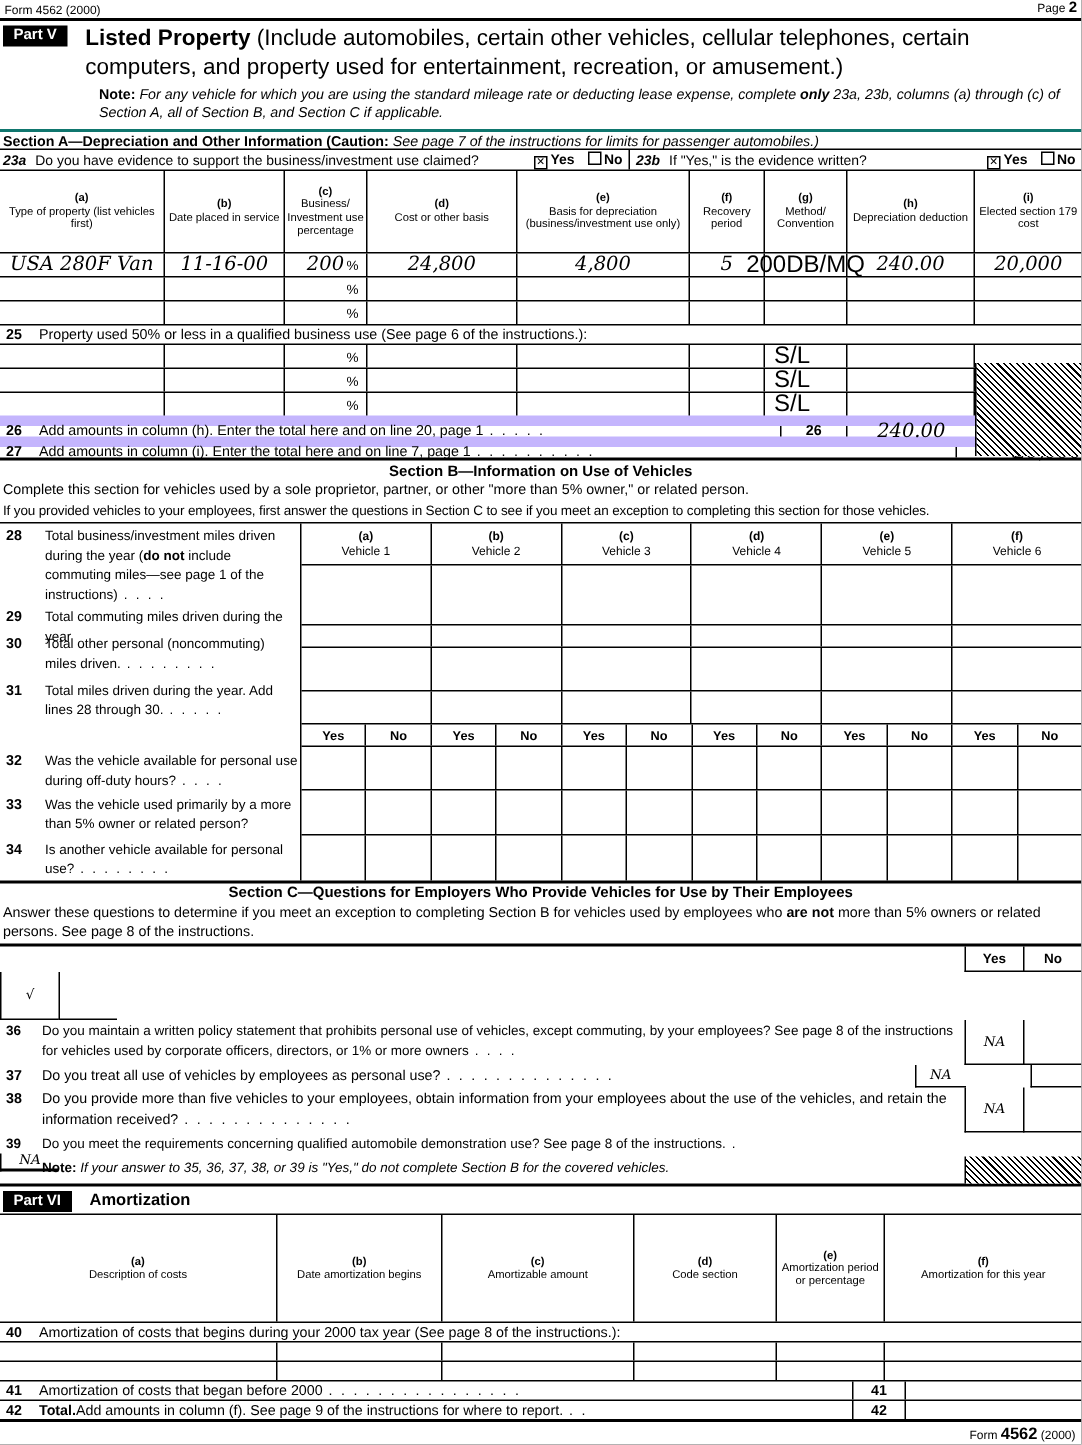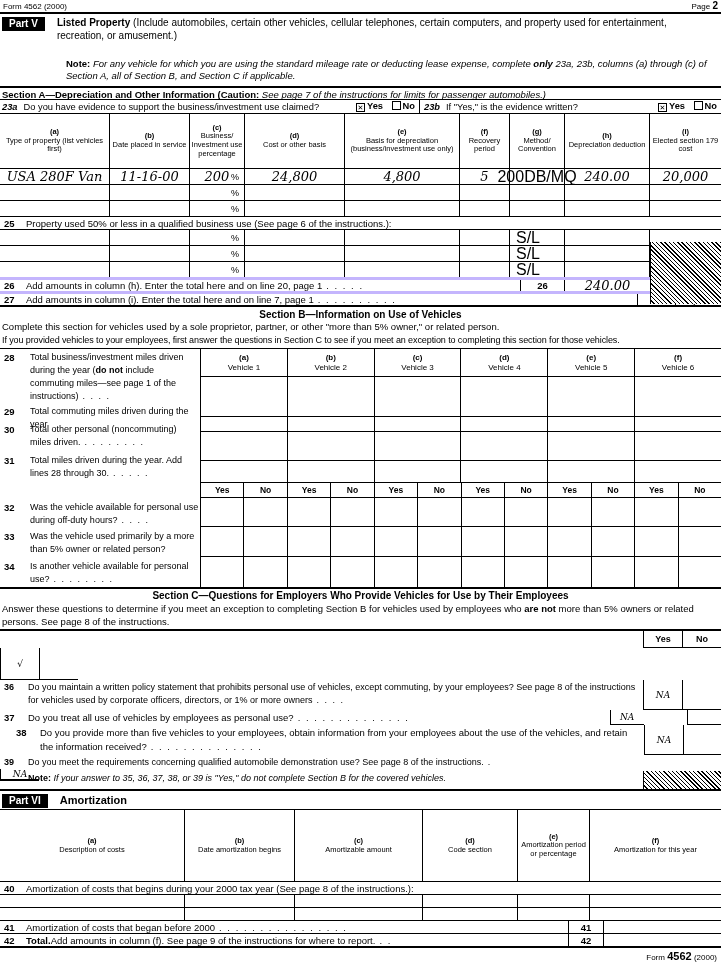--- a/index.html
+++ b/index.html
@@ -15,45 +15,45 @@
 
   
   .hdr{display:flex; justify-content:space-between; align-items:flex-end; height:14px;
        border-bottom:2px solid #000; font-size:8px; padding:0 3px 1px 3px;}
   .pg2{font-size:10px; font-weight:bold;}
 
   
   .badge{background:#000; color:#fff; font-weight:bold; font-size:10px; padding:1px 7px;
          height:14px; margin-right:12px; white-space:nowrap;}
   .p5{display:flex; height:44px; padding:3px 0 0 2px;}
-  .p5text{font-size:10px; width:648px; line-height:1.25;}
+  .p5text{font-size:15px; width:648px; line-height:1.25;}
   .note{margin:0 0 0 66px; font-size:9.5px; width:645px; line-height:1.3; height:28px;}
 
-  .secAhead{border-top:2px solid #000000; font-size:9.5px; padding:1px 2px; height:13px; white-space:nowrap;}
+  .secAhead{border-top:2px solid #0f766e; font-size:9.5px; padding:1px 2px; height:13px; white-space:nowrap;}
   .q23{display:flex; height:14px; border-top:1px solid #000; font-size:9.3px; align-items:center;}
   .q23l{width:420px; border-right:1px solid #000; display:flex; align-items:center; height:100%; padding:0 4px 0 2px;}
   .q23r{flex:1; display:flex; align-items:center; height:100%; padding:0 4px 0 4px;}
   .qnum{font-weight:bold; margin-right:6px;font-style:italic;}
   .cbg{margin-left:auto; white-space:nowrap; font-weight:bold;}
 
   
   .ta{border-bottom:2px solid #000; position:relative;}
   .ta .tr{display:flex; border-top:1px solid #000;}
   .td{border-right:1px solid #000; display:flex; align-items:center; justify-content:center; position:relative;}
   .td.last{border-right:none;}
   .wA{width:110px}.wB{width:80px}.wC{width:55px}.wD{width:100px}.wE{width:115px}
   .wF{width:50px}.wG{width:55px}.wH{width:85px}.wI{width:71px}
   .thr{height:55px;}
   .th{flex-direction:column; justify-content:center; text-align:center; font-size:7.5px; line-height:1.15; padding:1px;}
   .lblrow{height:13px; font-size:9.5px; display:flex; align-items:center; border-top:1px solid #000;}
   .lnum{font-weight:bold; width:26px; padding-left:4px;}
   .dr{height:16px;}
   .pctmark{position:absolute; right:5px; font-size:9px;}
   .slcell{justify-content:flex-start; padding-left:6px;}
-  .sumrow{height:14px; font-size:9.5px; display:flex; align-items:center; border-top:3px solid #c4b5fd;}
+  .sumrow{height:14px; font-size:9.5px; display:flex; align-items:center; border-top:7px solid #c4b5fd;}
   .sumtext{display:flex; align-items:center; height:100%;}
   .numbox{border-left:1px solid #000; border-right:1px solid #000; height:100%;
           display:flex; align-items:center; justify-content:center; font-weight:bold;}
   .sumval{height:100%; display:flex; align-items:center; justify-content:center;}
   .hatchA{position:absolute; left:650px; top:129px; width:71px; height:62px; border-left:1px solid #000;}
 
   
   .sbTitle{text-align:center; font-weight:bold; font-size:10px; height:14px; padding-top:2px;}
   .sbI1{font-size:9.5px; height:14px; padding-left:2px;}
   .sbI2{font-size:9px; height:13px; letter-spacing:-0.1px; padding-left:2px;}
@@ -452,21 +452,21 @@
     <div class="scrow" style="height:30px;">
       <div class="sctext" style="font-size:9px;"><span class="scn">36</span><span>Do you maintain a written policy statement that prohibits personal use of vehicles, except commuting, by your employees? See page 8 of the instructions for vehicles used by corporate officers, directors, or 1% or more owners</span><span class="dots">. . . .</span></div>
       <div class="scyes fill">NA</div>
       <div class="scno"></div>
     </div>
     <div class="scrow" style="height:15px;gap:43px;">
       <div class="sctext"><span class="scn">37</span><span>Do you treat all use of vehicles by employees as personal use?</span><span class="dots">. . . . . . . . . . . . . .</span></div>
       <div class="scyes fill">NA</div>
       <div class="scno"></div>
     </div>
-    <div class="scrow" style="height:30px;padding-left:12px;">
+    <div class="scrow" style="height:30px;">
       <div class="sctext"><span class="scn">38</span><span>Do you provide more than five vehicles to your employees, obtain information from your employees about the use of the vehicles, and retain the information received?</span><span class="dots">. . . . . . . . . . . . . .</span></div>
       <div class="scyes fill">NA</div>
       <div class="scno"></div>
     </div>
     <div class="scrow" style="height:16px;flex-direction:column;">
       <div class="sctext" style="font-size:9px;"><span class="scn">39</span><span>Do you meet the requirements concerning qualified automobile demonstration use? See page 8 of the instructions.</span><span class="dots">.</span></div>
       <div class="scyes fill">NA</div>
       <div class="scno"></div>
     </div>
     <div class="scrow" style="height:18px;">

